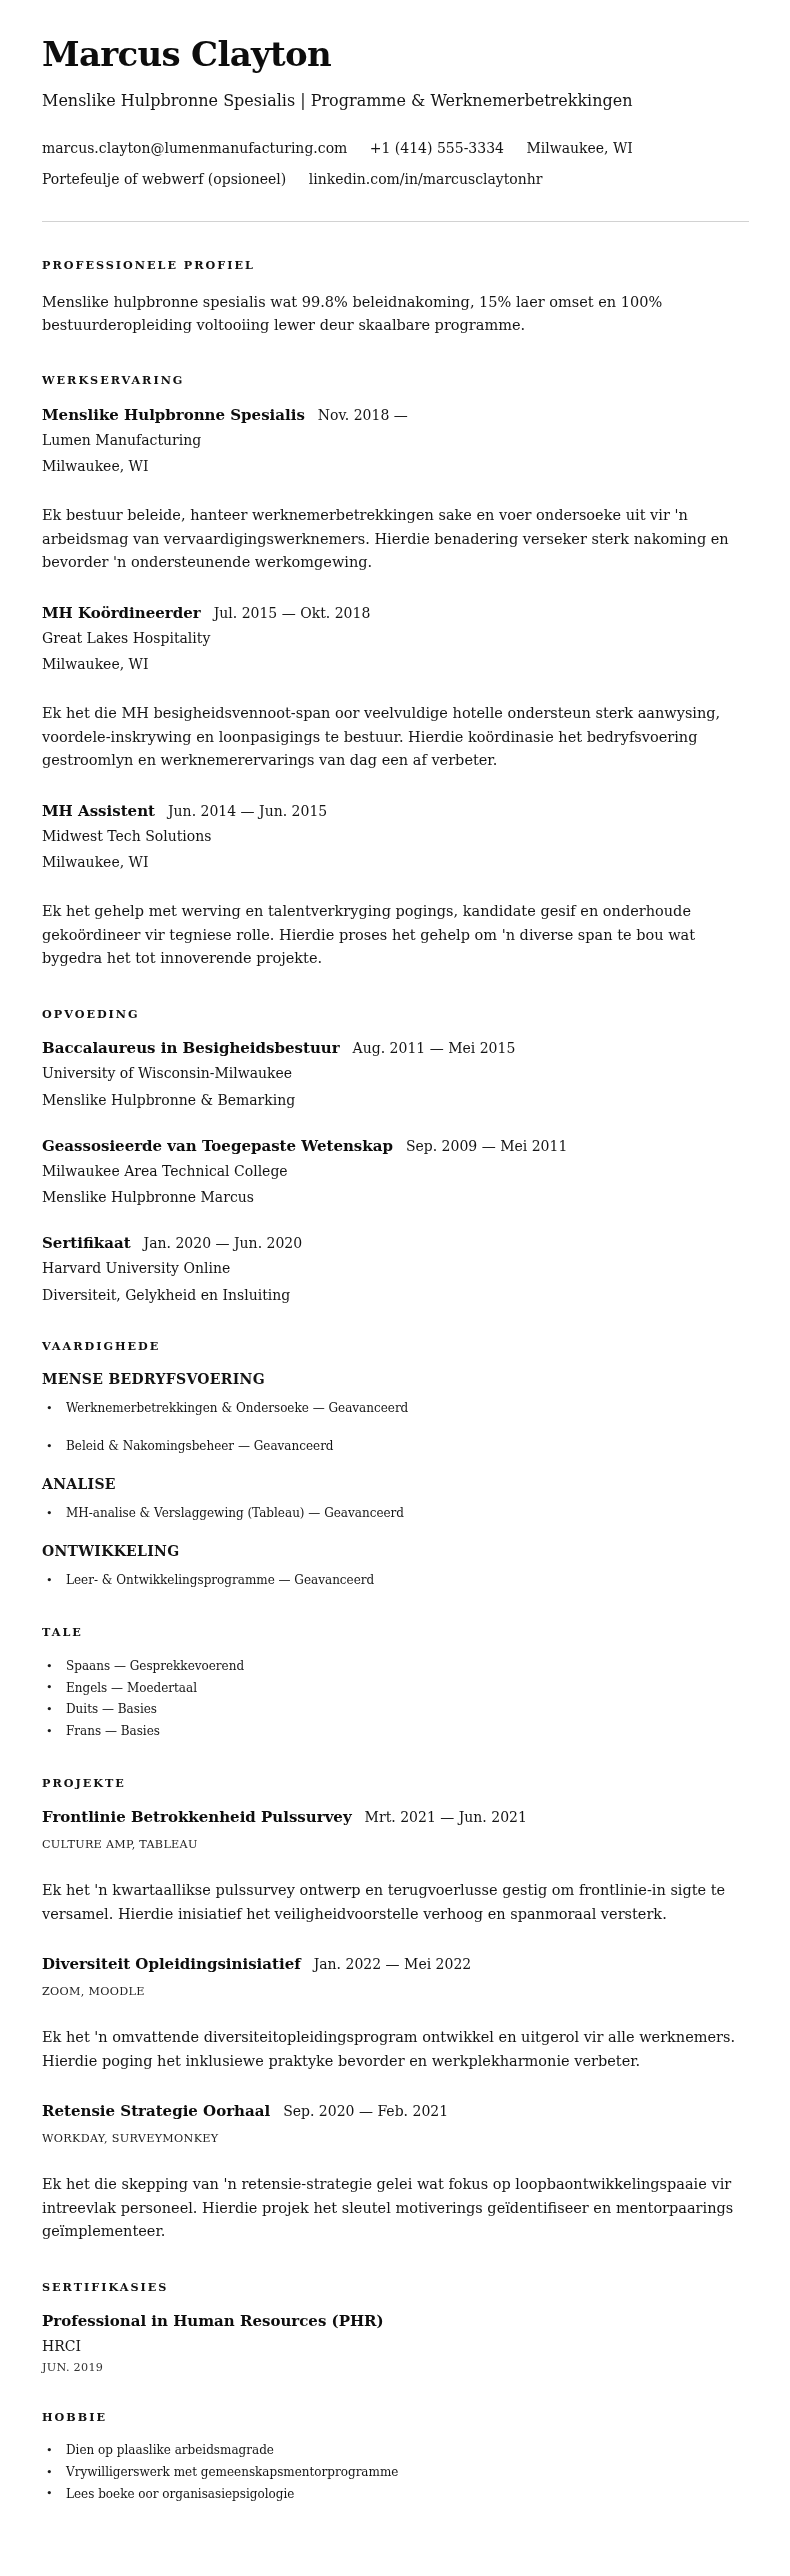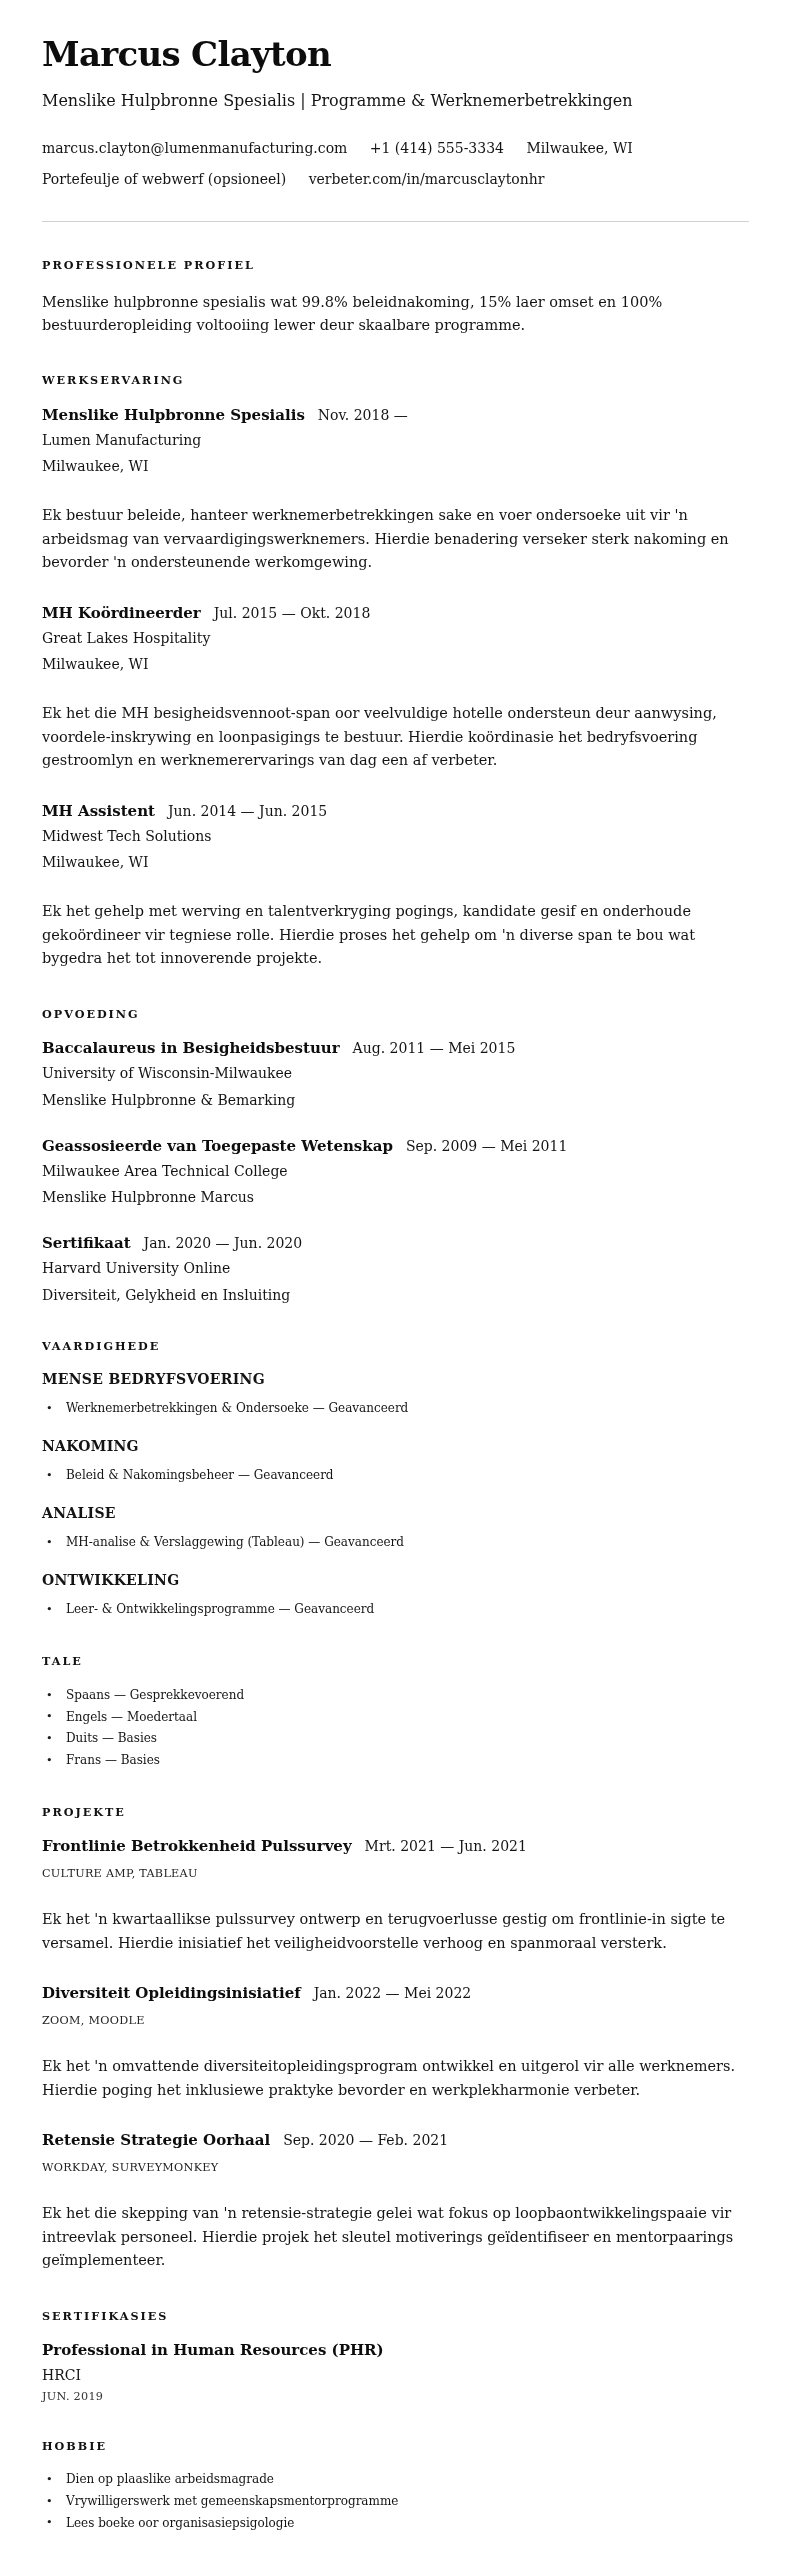--- a/index.html
+++ b/index.html
@@ -131,21 +131,21 @@
     <h1 class="name">Marcus Clayton</h1>
     <div class="subtitle">Menslike Hulpbronne Spesialis | Programme &amp; Werknemerbetrekkingen</div>
 
     <div class="contact-row">
       <span>marcus.clayton@lumenmanufacturing.com</span>
       <span>+1 (414) 555-3334</span>
       <span>Milwaukee, WI</span>
     </div>
     <div class="contact-row">
       <span>Portefeulje of webwerf (opsioneel)</span>
-      <span>verbeter.com/in/marcusclaytonhr</span>
+      <span>linkedin.com/in/marcusclaytonhr</span>
     </div>
   </header>
 
   <hr class="divider">
 
   <section class="section">
     <h2 class="section-label">PROFESSIONELE PROFIEL</h2>
     <p class="body-text">Menslike hulpbronne spesialis wat 99.8% beleidnakoming, 15% laer omset en 100% bestuurderopleiding voltooiing lewer deur skaalbare programme.</p>
   </section>
 
@@ -162,21 +162,21 @@
       <p class="body-text entry-desc">Ek bestuur beleide, hanteer werknemerbetrekkingen sake en voer ondersoeke uit vir 'n arbeidsmag van vervaardigingswerknemers. Hierdie benadering verseker sterk nakoming en bevorder 'n ondersteunende werkomgewing.</p>
     </article>
 
     <article class="entry">
       <div class="entry-header">
         <h3 class="entry-title">MH Koördineerder</h3>
         <span class="entry-dates">Jul. 2015 — Okt. 2018</span>
       </div>
       <div class="entry-sub">Great Lakes Hospitality</div>
       <div class="entry-loc">Milwaukee, WI</div>
-      <p class="body-text entry-desc">Ek het die MH besigheidsvennoot-span oor veelvuldige hotelle ondersteun deur aanwysing, voordele-inskrywing en loonpasigings te bestuur. Hierdie koördinasie het bedryfsvoering gestroomlyn en werknemerervarings van dag een af verbeter.</p>
+      <p class="body-text entry-desc">Ek het die MH besigheidsvennoot-span oor veelvuldige hotelle ondersteun sterk aanwysing, voordele-inskrywing en loonpasigings te bestuur. Hierdie koördinasie het bedryfsvoering gestroomlyn en werknemerervarings van dag een af verbeter.</p>
     </article>
 
     <article class="entry">
       <div class="entry-header">
         <h3 class="entry-title">MH Assistent</h3>
         <span class="entry-dates">Jun. 2014 — Jun. 2015</span>
       </div>
       <div class="entry-sub">Midwest Tech Solutions</div>
       <div class="entry-loc">Milwaukee, WI</div>
       <p class="body-text entry-desc">Ek het gehelp met werving en talentverkryging pogings, kandidate gesif en onderhoude gekoördineer vir tegniese rolle. Hierdie proses het gehelp om 'n diverse span te bou wat bygedra het tot innoverende projekte.</p>
@@ -218,21 +218,20 @@
     <h2 class="section-label">VAARDIGHEDE</h2>
 
     <div class="skill-group">
       <h3 class="skill-group-name">MENSE BEDRYFSVOERING</h3>
       <ul class="bullets">
         <li>Werknemerbetrekkingen &amp; Ondersoeke — Geavanceerd</li>
       </ul>
     </div>
 
     <div class="skill-group">
-      <h3 class="skill-group-name">NAKOMING</h3>
       <ul class="bullets">
         <li>Beleid &amp; Nakomingsbeheer — Geavanceerd</li>
       </ul>
     </div>
 
     <div class="skill-group">
       <h3 class="skill-group-name">ANALISE</h3>
       <ul class="bullets">
         <li>MH-analise &amp; Verslaggewing (Tableau) — Geavanceerd</li>
       </ul>

